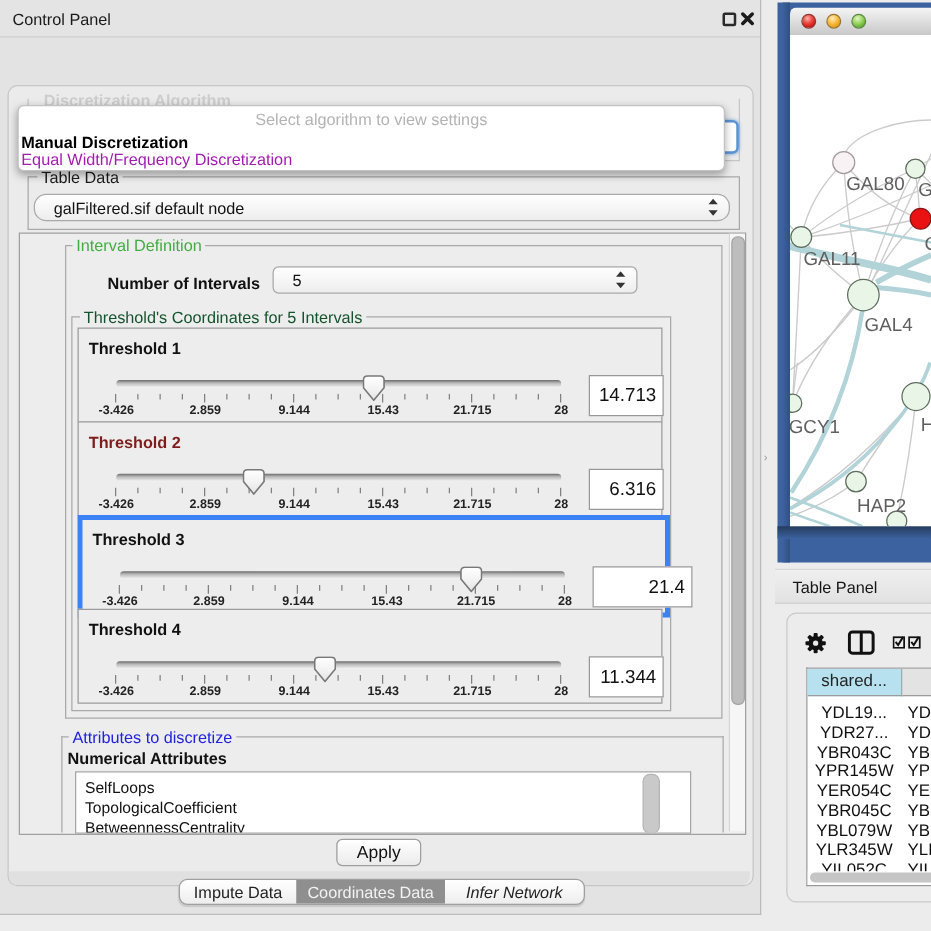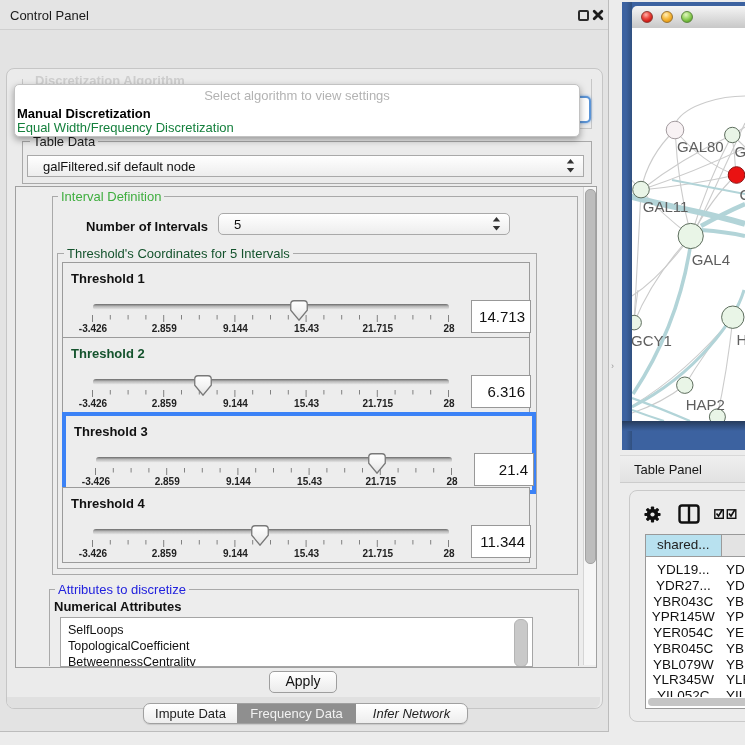--- a/index.html
+++ b/index.html
@@ -27,21 +27,21 @@
   <div class="abs" style="left:7px;top:697px;width:593px;height:11px;background:#e0e0e0;border-radius:0 0 7px 7px;"></div>
 
   <div class="abs" style="left:35px;top:73px;font-size:13px;font-weight:bold;color:#cdcdcd;">Discretization Algorithm</div>
   <div class="abs" style="left:22px;top:79px;width:568px;height:49px;border:1px solid #c6c6c6;border-top:none;"></div>
 
   <div class="abs" style="left:570px;top:96px;width:17px;height:23px;background:#fff;border:2px solid #5b94d6;border-radius:5px;box-shadow:0 0 3px rgba(80,140,210,0.8);"></div>
 
   <div class="abs" style="left:22px;top:141px;width:568px;height:41px;border:1px solid #a9a9a9;"></div>
   <div class="grouptitle" style="left:30px;top:135px;background:#ebebeb;color:#1c1c1c;">Table Data</div>
 
-  <div class="abs" style="left:27px;top:155px;width:555px;height:20px;background:linear-gradient(#ffffff,#ededed);border:1px solid #a9a9a9;border-radius:0;">
+  <div class="abs" style="left:27px;top:155px;width:555px;height:20px;background:linear-gradient(#ffffff,#ededed);border:1px solid #a9a9a9;border-radius:10px;">
      <div style="position:absolute;left:15px;top:3px;font-size:13px;color:#111;">galFiltered.sif default node</div>
      <svg width="9" height="14" style="position:absolute;right:8px;top:3px;">
         <path d="M4.5 0 L8.2 4.4 H0.8 Z" fill="#333"></path>
         <path d="M4.5 13.5 L0.8 9.1 H8.2 Z" fill="#333"></path>
       </svg>
   </div>
 
   <div class="abs" style="left:15px;top:186px;width:580px;height:480px;background:#ededed;border:1px solid #a0a0a0;"></div>
 
   <div class="abs" style="left:583px;top:187px;width:12px;height:478px;background:#f6f6f6;border-left:1px solid #d5d5d5;"></div>
@@ -102,21 +102,21 @@
       <div style="position:absolute;left:147.4px;top:60px;width:50px;text-align:center;font-size:10px;font-weight:bold;color:#222;">9.144</div>
       <div style="position:absolute;left:218.6px;top:60px;width:50px;text-align:center;font-size:10px;font-weight:bold;color:#222;">15.43</div>
       <div style="position:absolute;left:289.8px;top:60px;width:50px;text-align:center;font-size:10px;font-weight:bold;color:#222;">21.715</div>
       <div style="position:absolute;left:361.0px;top:60px;width:50px;text-align:center;font-size:10px;font-weight:bold;color:#222;">28</div>
     <svg style="position:absolute;left:226.5px;top:37px;" width="18" height="21" viewBox="0 0 18 21">
       <path d="M4 0.75 H14 Q17.25 0.75 17.25 4 V10.2 L9 20.2 L0.75 10.2 V4 Q0.75 0.75 4 0.75 Z" fill="url(#thumbg)" stroke="#787878" stroke-width="1.3"></path>
     </svg>
     <div style="position:absolute;left:408px;top:37px;width:53px;height:31px;background:#fff;border:1.5px solid #989898;font-size:15px;color:#111;text-align:right;padding-right:5px;line-height:31px;">14.713</div>
   </div>
   <div class="abs" style="left:62px;top:337px;width:466px;height:74px;background:#ededed;border:1px solid #9b9b9b;">
-    <div style="position:absolute;left:8px;top:8px;font-size:13px;font-weight:bold;color:#14532d;">Threshold 2</div>
+    <div style="position:absolute;left:8px;top:8px;font-size:13px;font-weight:bold;color:#7f1d1d;">Threshold 2</div>
     <div style="position:absolute;left:30px;top:41px;width:356px;height:6px;border-radius:3px;background:linear-gradient(180deg,#6a6a6a,#b9b9b9 40%,#e3e3e3 85%,#f4f4f4);"></div>
     <svg style="position:absolute;left:27px;top:52px;" width="362" height="8" viewBox="0 0 362 8">
         <line x1="2.5" y1="0" x2="2.5" y2="7" stroke="#818181" stroke-width="1"></line>
         <line x1="20.3" y1="0" x2="20.3" y2="4.5" stroke="#818181" stroke-width="1"></line>
         <line x1="38.1" y1="0" x2="38.1" y2="4.5" stroke="#818181" stroke-width="1"></line>
         <line x1="55.9" y1="0" x2="55.9" y2="4.5" stroke="#818181" stroke-width="1"></line>
         <line x1="73.7" y1="0" x2="73.7" y2="7" stroke="#818181" stroke-width="1"></line>
         <line x1="91.5" y1="0" x2="91.5" y2="4.5" stroke="#818181" stroke-width="1"></line>
         <line x1="109.3" y1="0" x2="109.3" y2="4.5" stroke="#818181" stroke-width="1"></line>
         <line x1="127.1" y1="0" x2="127.1" y2="4.5" stroke="#818181" stroke-width="1"></line>
@@ -173,21 +173,21 @@
       </svg>
     <div style="position:absolute;left:5.0px;top:60px;width:50px;text-align:center;font-size:10px;font-weight:bold;color:#222;">-3.426</div>
       <div style="position:absolute;left:76.2px;top:60px;width:50px;text-align:center;font-size:10px;font-weight:bold;color:#222;">2.859</div>
       <div style="position:absolute;left:147.4px;top:60px;width:50px;text-align:center;font-size:10px;font-weight:bold;color:#222;">9.144</div>
       <div style="position:absolute;left:218.6px;top:60px;width:50px;text-align:center;font-size:10px;font-weight:bold;color:#222;">15.43</div>
       <div style="position:absolute;left:289.8px;top:60px;width:50px;text-align:center;font-size:10px;font-weight:bold;color:#222;">21.715</div>
       <div style="position:absolute;left:361.0px;top:60px;width:50px;text-align:center;font-size:10px;font-weight:bold;color:#222;">28</div>
     <svg style="position:absolute;left:302.0px;top:37px;" width="18" height="21" viewBox="0 0 18 21">
       <path d="M4 0.75 H14 Q17.25 0.75 17.25 4 V10.2 L9 20.2 L0.75 10.2 V4 Q0.75 0.75 4 0.75 Z" fill="url(#thumbg)" stroke="#787878" stroke-width="1.3"></path>
     </svg>
-    <div style="position:absolute;left:408px;top:37px;width:53px;height:31px;background:#fff;border:1.5px solid #989898;font-size:15px;color:#111;text-align:right;padding-right:5px;line-height:31px;">21.4</div>
+    <div style="position:absolute;left:408px;top:37px;width:53px;height:31px;background:#fff;border:1.5px solid #989898;font-size:15px;color:#111;text-align:right;padding-right:5px;line-height:31px;padding-left:20px;">21.4</div>
   </div>
   <div class="abs" style="left:62px;top:487px;width:466px;height:74px;background:#ededed;border:1px solid #9b9b9b;">
     <div style="position:absolute;left:8px;top:8px;font-size:13px;font-weight:bold;color:#111;">Threshold 4</div>
     <div style="position:absolute;left:30px;top:41px;width:356px;height:6px;border-radius:3px;background:linear-gradient(180deg,#6a6a6a,#b9b9b9 40%,#e3e3e3 85%,#f4f4f4);"></div>
     <svg style="position:absolute;left:27px;top:52px;" width="362" height="8" viewBox="0 0 362 8">
         <line x1="2.5" y1="0" x2="2.5" y2="7" stroke="#818181" stroke-width="1"></line>
         <line x1="20.3" y1="0" x2="20.3" y2="4.5" stroke="#818181" stroke-width="1"></line>
         <line x1="38.1" y1="0" x2="38.1" y2="4.5" stroke="#818181" stroke-width="1"></line>
         <line x1="55.9" y1="0" x2="55.9" y2="4.5" stroke="#818181" stroke-width="1"></line>
         <line x1="73.7" y1="0" x2="73.7" y2="7" stroke="#818181" stroke-width="1"></line>
@@ -216,39 +216,39 @@
       <div style="position:absolute;left:361.0px;top:60px;width:50px;text-align:center;font-size:10px;font-weight:bold;color:#222;">28</div>
     <svg style="position:absolute;left:188.3px;top:37px;" width="18" height="21" viewBox="0 0 18 21">
       <path d="M4 0.75 H14 Q17.25 0.75 17.25 4 V10.2 L9 20.2 L0.75 10.2 V4 Q0.75 0.75 4 0.75 Z" fill="url(#thumbg)" stroke="#787878" stroke-width="1.3"></path>
     </svg>
     <div style="position:absolute;left:408px;top:37px;width:53px;height:31px;background:#fff;border:1.5px solid #989898;font-size:15px;color:#111;text-align:right;padding-right:5px;line-height:31px;">11.344</div>
   </div>
 
   <div class="abs" style="left:49px;top:589px;width:528px;height:76px;border:1px solid #a9a9a9;border-bottom:none;"></div>
   <div class="grouptitle" style="left:55px;top:583px;color:#2222dd;text-align:right;">Attributes to discretize</div>
   <div class="abs" style="left:54px;top:599px;font-size:13px;font-weight:bold;color:#111;">Numerical Attributes</div>
-  <div class="abs" style="left:60px;top:617px;width:471px;height:48px;background:#fff;border:1px solid #a5a5a5;overflow:hidden;">
+  <div class="abs" style="left:60px;top:617px;width:471px;height:48px;background:#fff;border:1px solid #a5a5a5;overflow:hidden;padding-left:20px;">
     <div style="position:absolute;left:7px;top:5px;font-size:12.5px;color:#111;">SelfLoops</div>
     <div style="position:absolute;left:7px;top:21px;font-size:12.5px;color:#111;">TopologicalCoefficient</div>
     <div style="position:absolute;left:7px;top:37px;font-size:12.5px;color:#111;">BetweennessCentrality</div>
     <div style="position:absolute;left:453px;top:1px;width:12px;height:46px;background:#c9c9c9;border:1px solid #b4b4b4;border-radius:6px;"></div>
   </div>
 
   <div class="abs" style="left:269px;top:671px;width:66px;height:20px;background:linear-gradient(#ffffff,#ebebeb);border:1px solid #9e9e9e;border-radius:5px;text-align:center;font-size:14px;color:#111;line-height:19px;">Apply</div>
 
   <div class="abs" style="left:143px;top:703px;width:323px;height:19px;display:flex;border:1px solid #a0a0a0;border-radius:7px;background:linear-gradient(#ffffff,#ededed);box-shadow:0 1px 1px rgba(0,0,0,0.12);overflow:hidden;">
     <div style="width:93px;text-align:center;font-size:13px;color:#222;line-height:19px;">Impute Data</div>
-    <div style="width:119px;text-align:center;font-size:13px;color:#f2f2f2;line-height:19px;background:#8f8f8f;">Frequency Data</div>
+    <div style="width:119px;text-align:center;font-size:13px;color:#f2f2f2;line-height:19px;background:#8f8f8f;">Coordinates Data</div>
     <div style="width:111px;text-align:center;font-size:13px;color:#222;line-height:19px;font-style:italic;">Infer Network</div>
   </div>
 
   <div class="abs" style="left:14px;top:84px;width:564px;height:51px;background:#fff;border:1px solid #c2c2c2;border-radius:5px;box-shadow:0 3px 7px rgba(0,0,0,0.35);z-index:30;">
     <div style="position:absolute;left:0;top:3px;width:100%;text-align:center;font-size:13px;color:#b3b3b3;">Select algorithm to view settings</div>
     <div style="position:absolute;left:2px;top:21px;font-size:13px;font-weight:bold;color:#000;">Manual Discretization</div>
-    <div style="position:absolute;left:2px;top:35px;font-size:13px;color:#15803d;">Equal Width/Frequency Discretization</div>
+    <div style="position:absolute;left:2px;top:35px;font-size:13px;color:#a21caf;">Equal Width/Frequency Discretization</div>
   </div>
 
   <div class="abs" style="left:622px;top:2px;width:123px;height:448px;background:#3c62a0;"></div>
   <div class="abs" style="left:626px;top:2px;width:6px;height:448px;background:linear-gradient(90deg,#3c62a0,#31507f);"></div>
   <div class="abs" style="left:632px;top:6px;width:113px;height:22px;background:linear-gradient(#f5f5f5,#c8c8c8);border-bottom:1px solid #868686;border-top-left-radius:5px;"></div>
   <div class="abs" style="left:641px;top:11px;width:12px;height:12px;border-radius:50%;background:radial-gradient(circle at 40% 28%,#ffb0a8 0%,#ec4a42 40%,#cc1712 75%,#a81410 100%);border:1px solid #8e3a34;box-sizing:border-box;"></div>
   <div class="abs" style="left:661px;top:11px;width:12px;height:12px;border-radius:50%;background:radial-gradient(circle at 40% 28%,#ffeebb 0%,#f8c04a 40%,#e89c14 75%,#cc8410 100%);border:1px solid #9a7432;box-sizing:border-box;"></div>
   <div class="abs" style="left:681px;top:11px;width:12px;height:12px;border-radius:50%;background:radial-gradient(circle at 40% 28%,#e2f5c0 0%,#9ed86a 40%,#66b030 75%,#4f9424 100%);border:1px solid #5d8742;box-sizing:border-box;"></div>
   <div class="abs" style="left:622px;top:421px;width:123px;height:10px;background:linear-gradient(#263b5c,#3c62a0);"></div>
 

